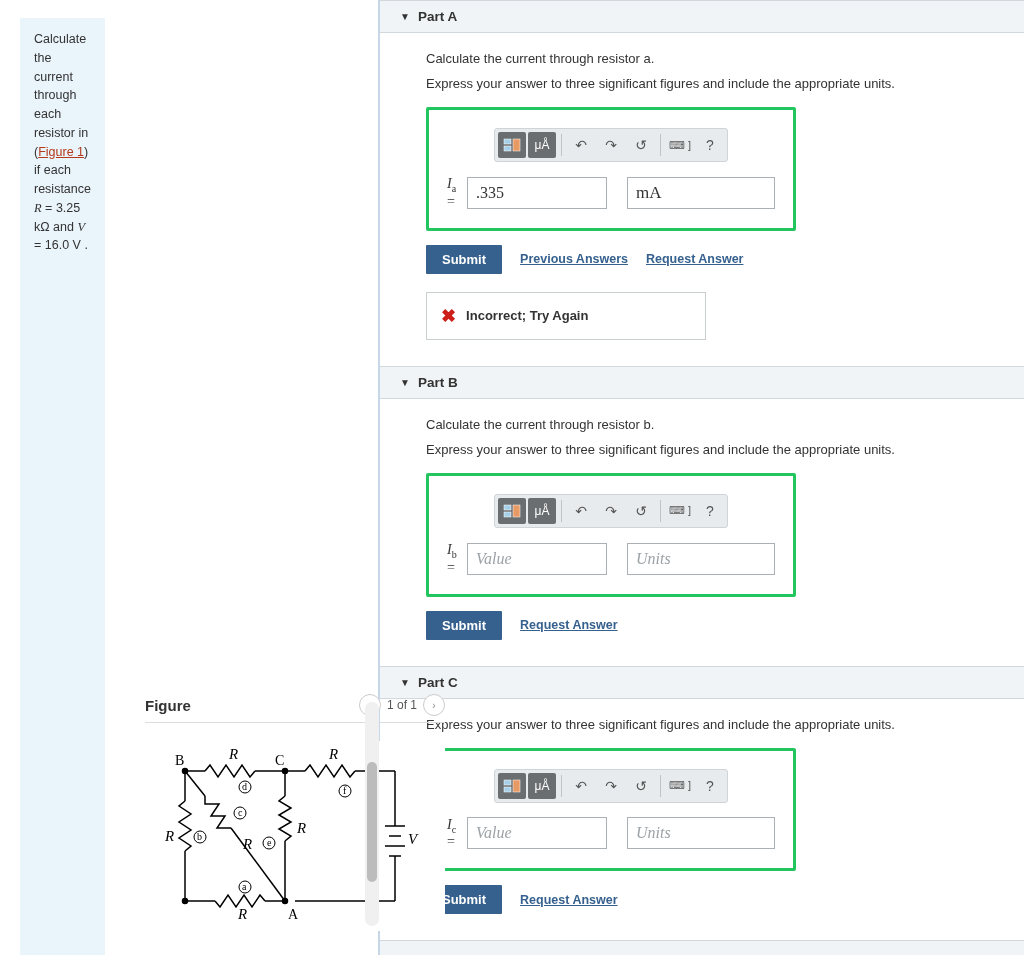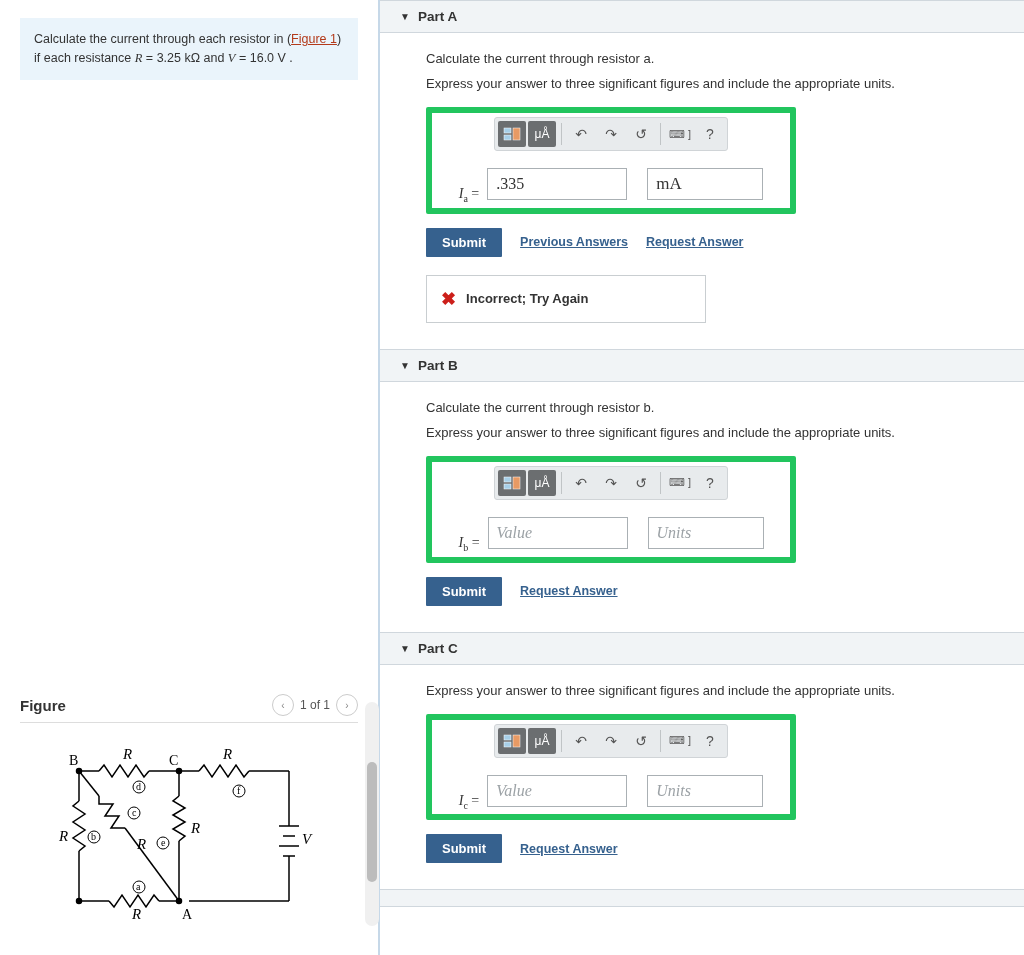--- a/index.html
+++ b/index.html
@@ -16,21 +16,21 @@
     display: flex;
     height: 955px;
   }
   .left-col {
     width: 380px;
     flex: 0 0 380px;
     border-right: 2px solid #c6d8e8;
     padding: 0;
     position: relative;
     display: flex;
-    flex-direction: column;
+    flex-direction: row;
   }
   .question-box {
     background: #eaf4fb;
     margin: 18px 20px 0 20px;
     padding: 12px 14px;
     font-size: 12.5px;
     line-height: 1.5;
     color: #333;
   }
   .question-box a { color: #b33a1a; text-decoration: underline; }
@@ -87,24 +87,24 @@
   }
   .part-head .caret {
     font-size:10px; color:#333;
   }
   .part-body {
     padding: 18px 34px 26px 46px;
   }
   .prompt1 { font-size: 13px; margin-bottom: 10px; }
   .prompt2 { font-size: 13px; font-weight: normal; margin-bottom: 16px; }
   .answer-box {
-    border: 6px solid #22c55e;
+    border: 3px solid #22c55e;
     border-radius: 2px;
     width: 370px;
-    padding: 4px;
+    padding: 18px;
   }
   .toolbar {
     display: flex;
     align-items: center;
     background: #e8ebed;
     border: 1px solid #d0d4d7;
     border-radius: 3px;
     padding: 3px;
     gap: 2px;
     width: fit-content;
@@ -123,31 +123,31 @@
   .tb-dark.frac {
     font-size:11px;
   }
   .tb-sep {
     width:1px; height:22px; background:#c0c4c6; margin: 0 3px;
   }
   .input-row {
     display:flex; align-items:center; gap:8px;
     justify-content:center;
   }
-  .lbl { font-family:"Times New Roman",serif; font-size:14px;margin-top:21px; }
+  .lbl { font-family:"Times New Roman",serif; font-size:14px; }
   .lbl sub { font-size: 10px; font-style: normal; }
   .val-input, .unit-input {
     border:1px solid #aab0b4;
     height: 32px;
     font-size:16px;
     padding:0 8px;
     font-family:"Times New Roman",serif;
   }
   .val-input { width: 140px; }
-  .unit-input { width: 116px; margin-left: 12px; }
+  .unit-input { width: 148px; margin-left: 12px; }
   input::placeholder {
     font-style: italic;
     color: #9ca2a6;
   }
   .filled-val { font-family:"Times New Roman",serif; font-size:16px; color:#333; }
   .filled-unit { font-family:"Times New Roman",serif; font-size:17px; color:#333; }
   .submit-row {
     display:flex; align-items:center; gap:18px;
     margin-top: 14px;
   }

